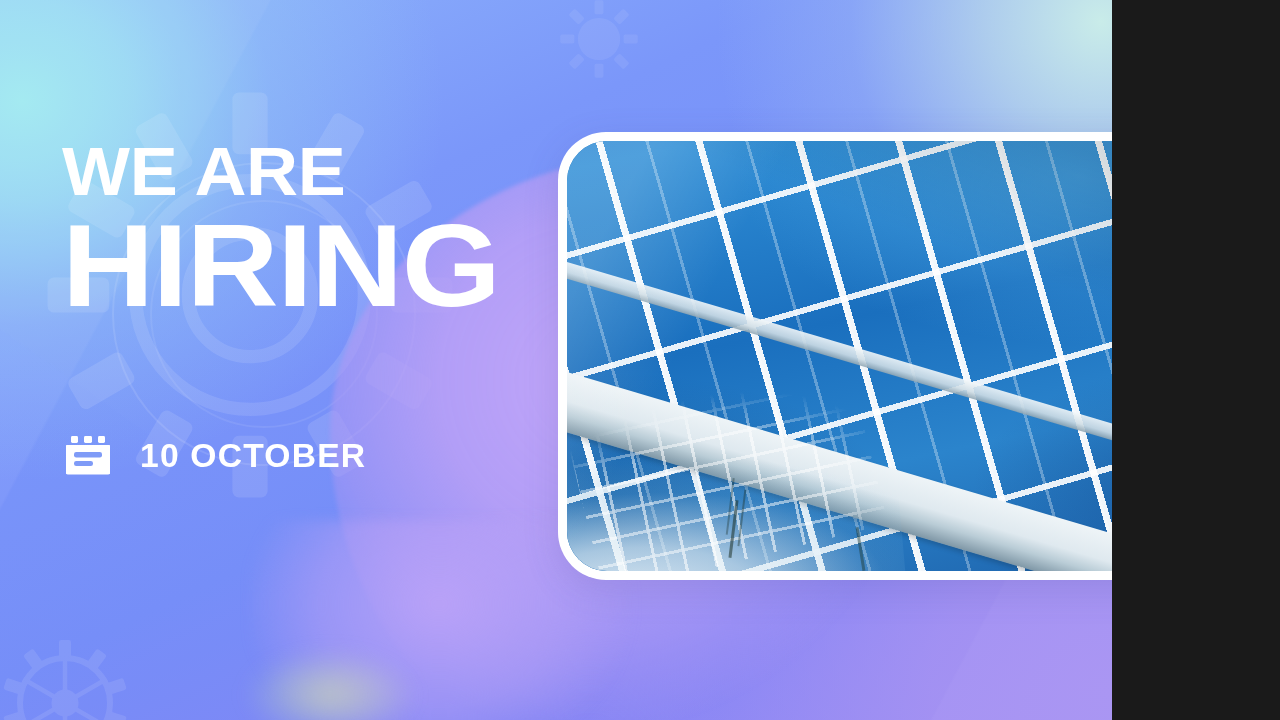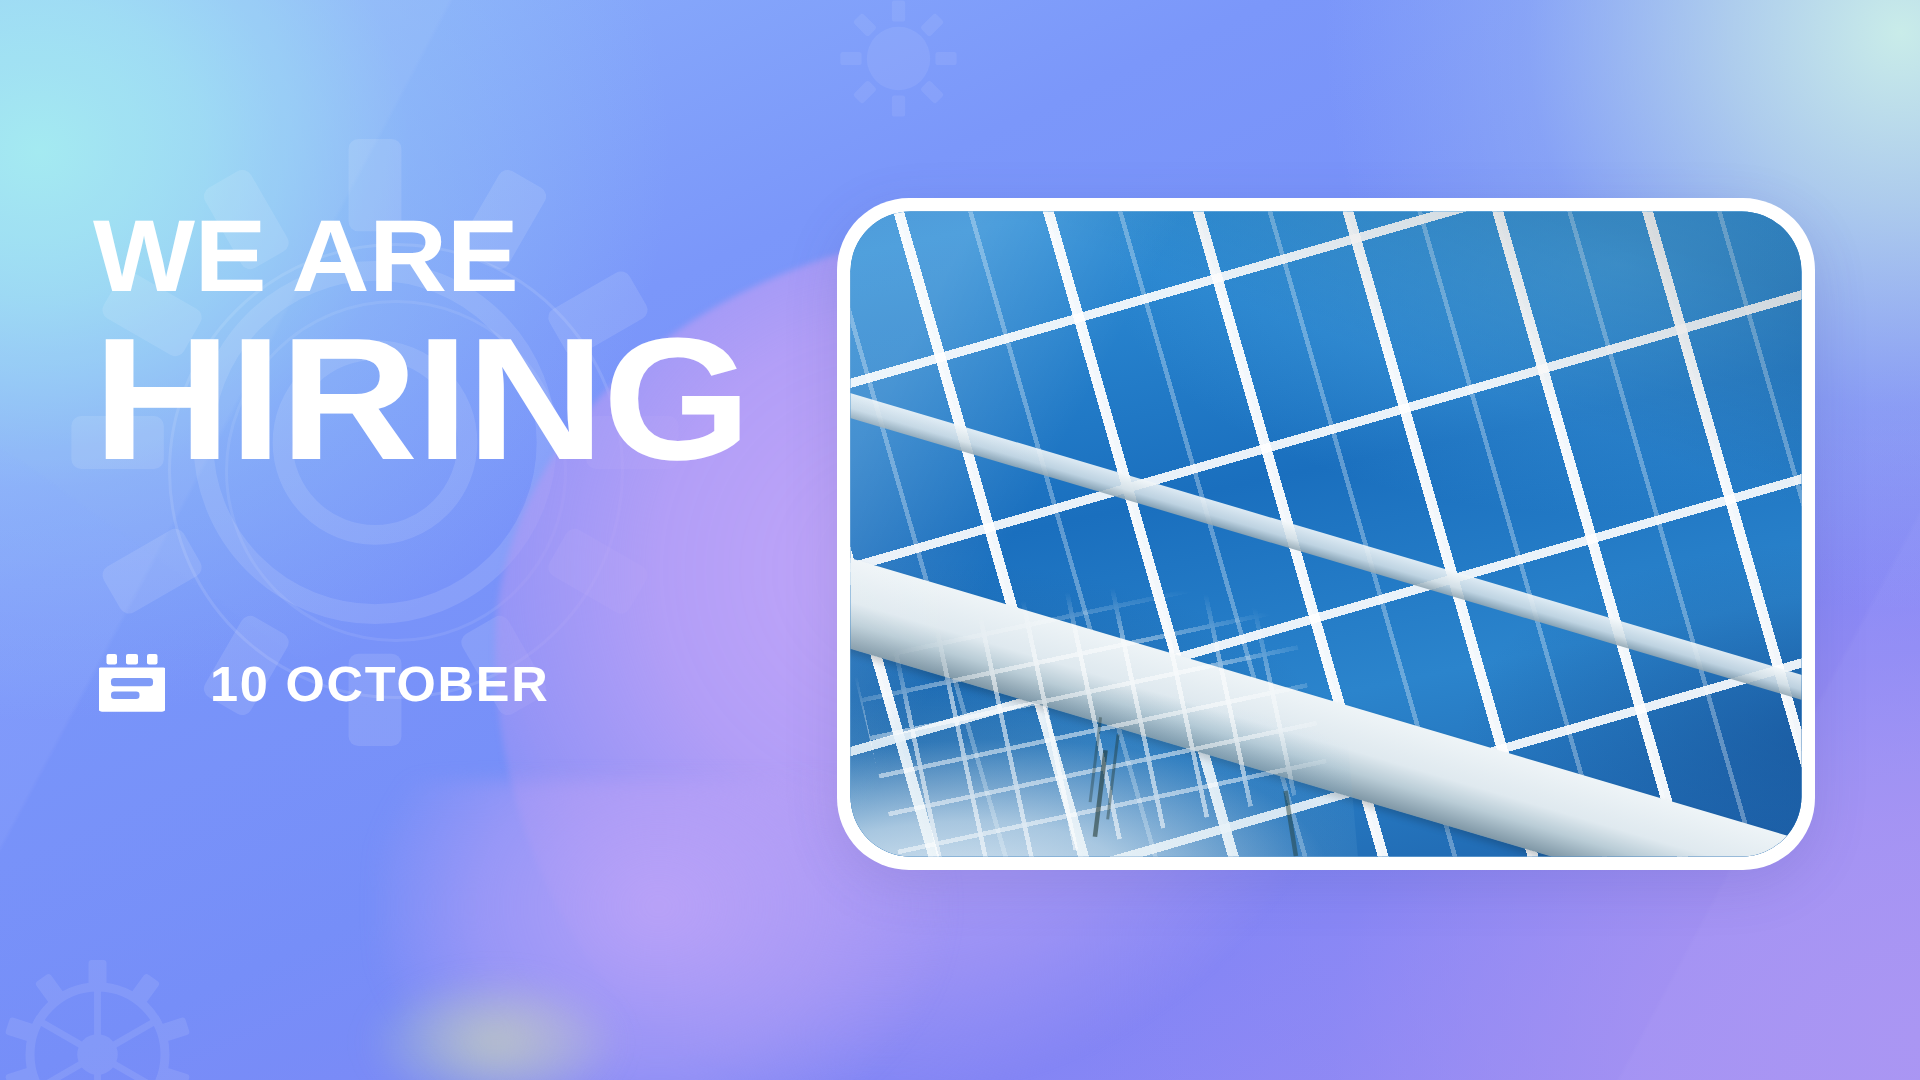--- a/index.html
+++ b/index.html
@@ -3,21 +3,21 @@
 <meta charset="utf-8">
 <title>We Are Hiring</title>
 <style>
   html, body {
     margin: 0;
     padding: 0;
     background: #1a1a1a;
   }
   #poster {
     position: relative;
-    width: 1280px;
+    width: 1112px;
     height: 720px;
     overflow: hidden;
     font-family: "Liberation Sans", sans-serif;
     background: #7b8ff5;
     user-select: none;
   }
 
   
   .bg-base {
     position: absolute;

